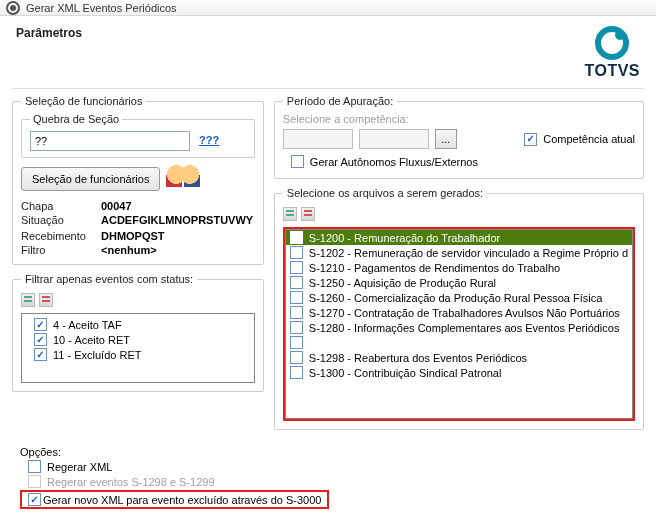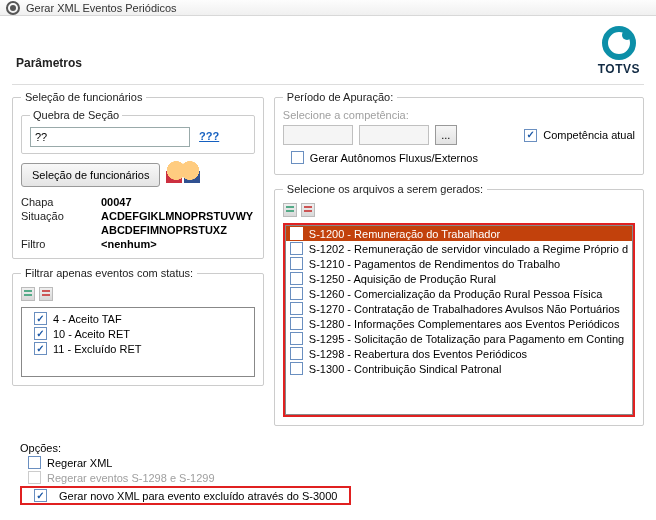--- a/index.html
+++ b/index.html
@@ -2,27 +2,27 @@
 <html><head>
 <meta charset="utf-8">
 <style>
   * { box-sizing: border-box; margin: 0; padding: 0; font-family: Tahoma, Verdana, sans-serif; font-size: 11px; }
   body { background: #fff; width: 656px; height: 520px; overflow: hidden; }
 
   .titlebar { background: linear-gradient(#fdfdfd,#f0f0f0); border-bottom: 1px solid #d8d8d8; height: 16px; display:flex; align-items:center; padding:0 6px; color:#333; }
   .titlebar .circle { width:14px; height:14px; border:2px solid #555; border-radius:50%; margin-right:6px; position:relative;}
   .titlebar .circle::after{content:"";position:absolute;width:6px;height:6px;background:#555;border-radius:50%;top:2px;left:2px;}
 
-  .header { padding:10px 16px 4px; display:flex; justify-content:space-between; align-items:flex-end; }
+  .header { padding:10px 16px 4px; display:flex; justify-content:space-between; align-items:flex-start; }
   .header h1 { font-weight:bold; font-size:12px; color:#222; margin-bottom:6px; }
   .header .desc { color:#444; padding-left:16px; }
   .logo { text-align:center; }
   .logo .ring{ width:34px;height:34px;border:6px solid #0c8fa8;border-radius:50%;position:relative;margin:0 auto 2px;}
   .logo .dot{position:absolute;width:10px;height:10px;background:#0c8fa8;border-radius:50%;top:-2px;right:-2px;}
-  .logo .name{ color:#122b44; font-weight:bold; font-size:12px; letter-spacing:0.5px;}
+  .logo .name{ color:#122b44; font-weight:bold; font-size:16px; letter-spacing:0.5px;}
   .divider { border-top:1px solid #ddd; margin:4px 12px 0; }
 
   .cols { display:flex; padding:6px 12px; gap:10px; }
   .left { width:280px; }
   .right { flex:1; }
 
   fieldset { border:1px solid #ccc; border-radius:2px; padding:6px 8px 8px; margin-bottom:8px; }
   fieldset > legend { padding:0 4px; color:#222; }
 
   .inner-fs { border:1px solid #ccc; padding:6px 8px; margin-bottom:6px;}
@@ -50,26 +50,26 @@
   .listbox { border:1px solid #888; background:#fff; height:70px; overflow:auto; padding:2px 4px;}
 
   .period-row{ display:flex; align-items:center; gap:6px; margin:4px 0 6px;}
   .pin { width:70px; height:20px; border:1px solid #c0c0c0; background:#f5f5f5; }
   .pbtn{ width:22px;height:20px;border:1px solid #999;background:linear-gradient(#f6f6f6,#e2e2e2); cursor:pointer; text-align:center;}
   .competencia-lbl{color:#a0a0a0;}
 
   .filesarea{ border:2px solid #e02020; padding:0; }
   .files{ border:1px solid #888; height:190px; overflow:auto; background:#fff;}
   .file-row{ display:flex; align-items:center; gap:6px; padding:1px 4px; white-space:nowrap;}
-  .file-row.sel{ background:#c2410c; color:#fff;}
+  .file-row.sel{ background:#4d7c0f; color:#fff;}
   .file-row.sel .chk{border-color:#fff;}
   .file-row.sel .chk.on::after{color:#fff;}
 
   .opt-block fieldset{border:none;padding:2px 4px;}
-  .redbox{ border:2px solid #e02020; padding:1px 12px; display:inline-flex; align-items:center; gap:12px;}
+  .redbox{ border:2px solid #e02020; padding:1px 6px; display:inline-flex; align-items:center; gap:2px;}
 </style>
 </head>
 <body>
 
 <div class="titlebar">
   <span class="circle"></span>
   <span>Gerar XML Eventos Periódicos</span>
 </div>
 
 <div class="header">
@@ -106,21 +106,24 @@
       <div class="kv">
           <div class="k">Chapa</div>
           <div class="v">00047</div>
         </div>
       <div class="kv">
           <div class="k">Situação</div>
           <div class="v">ACDEFGIKLMNOPRSTUVWY</div>
         </div>
       <div class="kv">
           <div class="k"></div>
-          <div class="v">ABCDEFIMNOPRSTUXZ</div>
+        </div>
+      <div class="kv">
+          <div class="k">Recebimento</div>
+          <div class="v">DHMOPQST</div>
         </div>
       <div class="kv">
           <div class="k">Filtro</div>
           <div class="v">&lt;nenhum&gt;</div>
         </div>
     </fieldset>
 
     <fieldset>
       <legend>Filtrar apenas eventos com status:</legend>
       <div class="mini-tb">
@@ -193,21 +196,20 @@
             <div class="file-row">
               <span class="chk"></span>
               <span class="chk-label">S-1270 - Contratação de Trabalhadores Avulsos Não Portuários</span>
             </div>
             <div class="file-row">
               <span class="chk"></span>
               <span class="chk-label">S-1280 - Informações Complementares aos Eventos Periódicos</span>
             </div>
             <div class="file-row">
               <span class="chk"></span>
-              <span class="chk-label">S-1295 - Solicitação de Totalização para Pagamento em Conting</span>
             </div>
             <div class="file-row">
               <span class="chk"></span>
               <span class="chk-label">S-1298 - Reabertura dos Eventos Periódicos</span>
             </div>
             <div class="file-row">
               <span class="chk"></span>
               <span class="chk-label">S-1300 - Contribuição Sindical Patronal</span>
             </div>
           </div>

